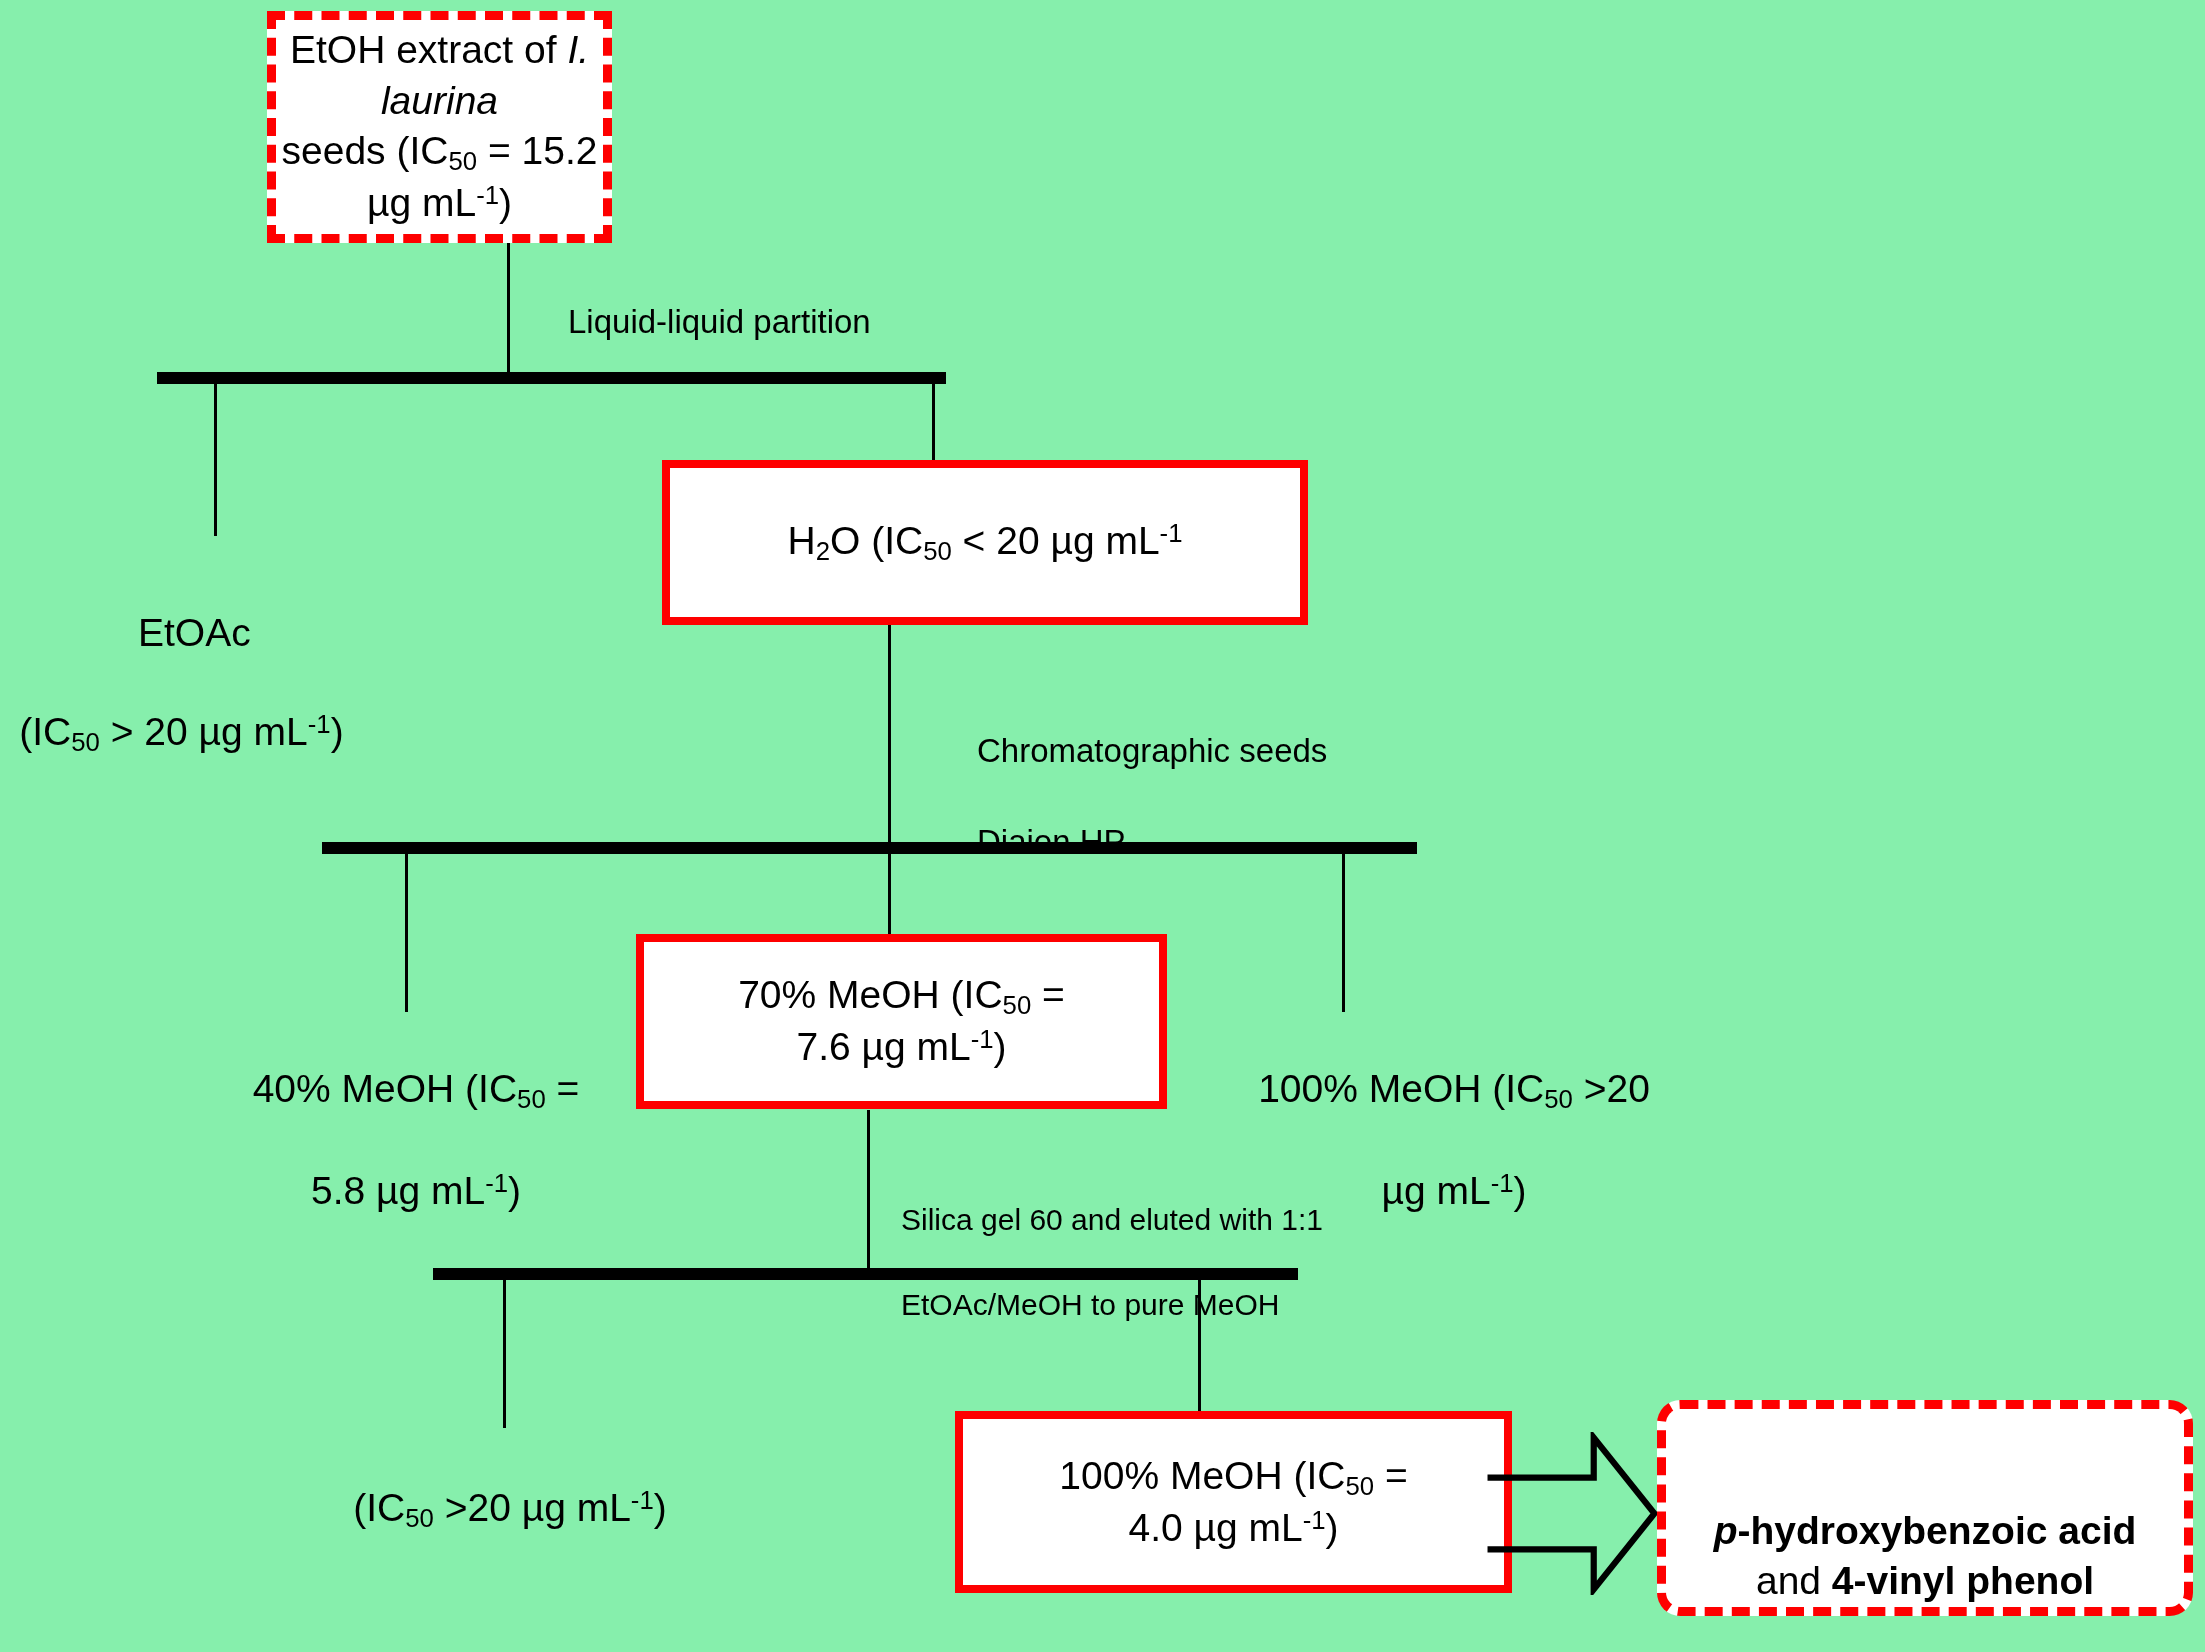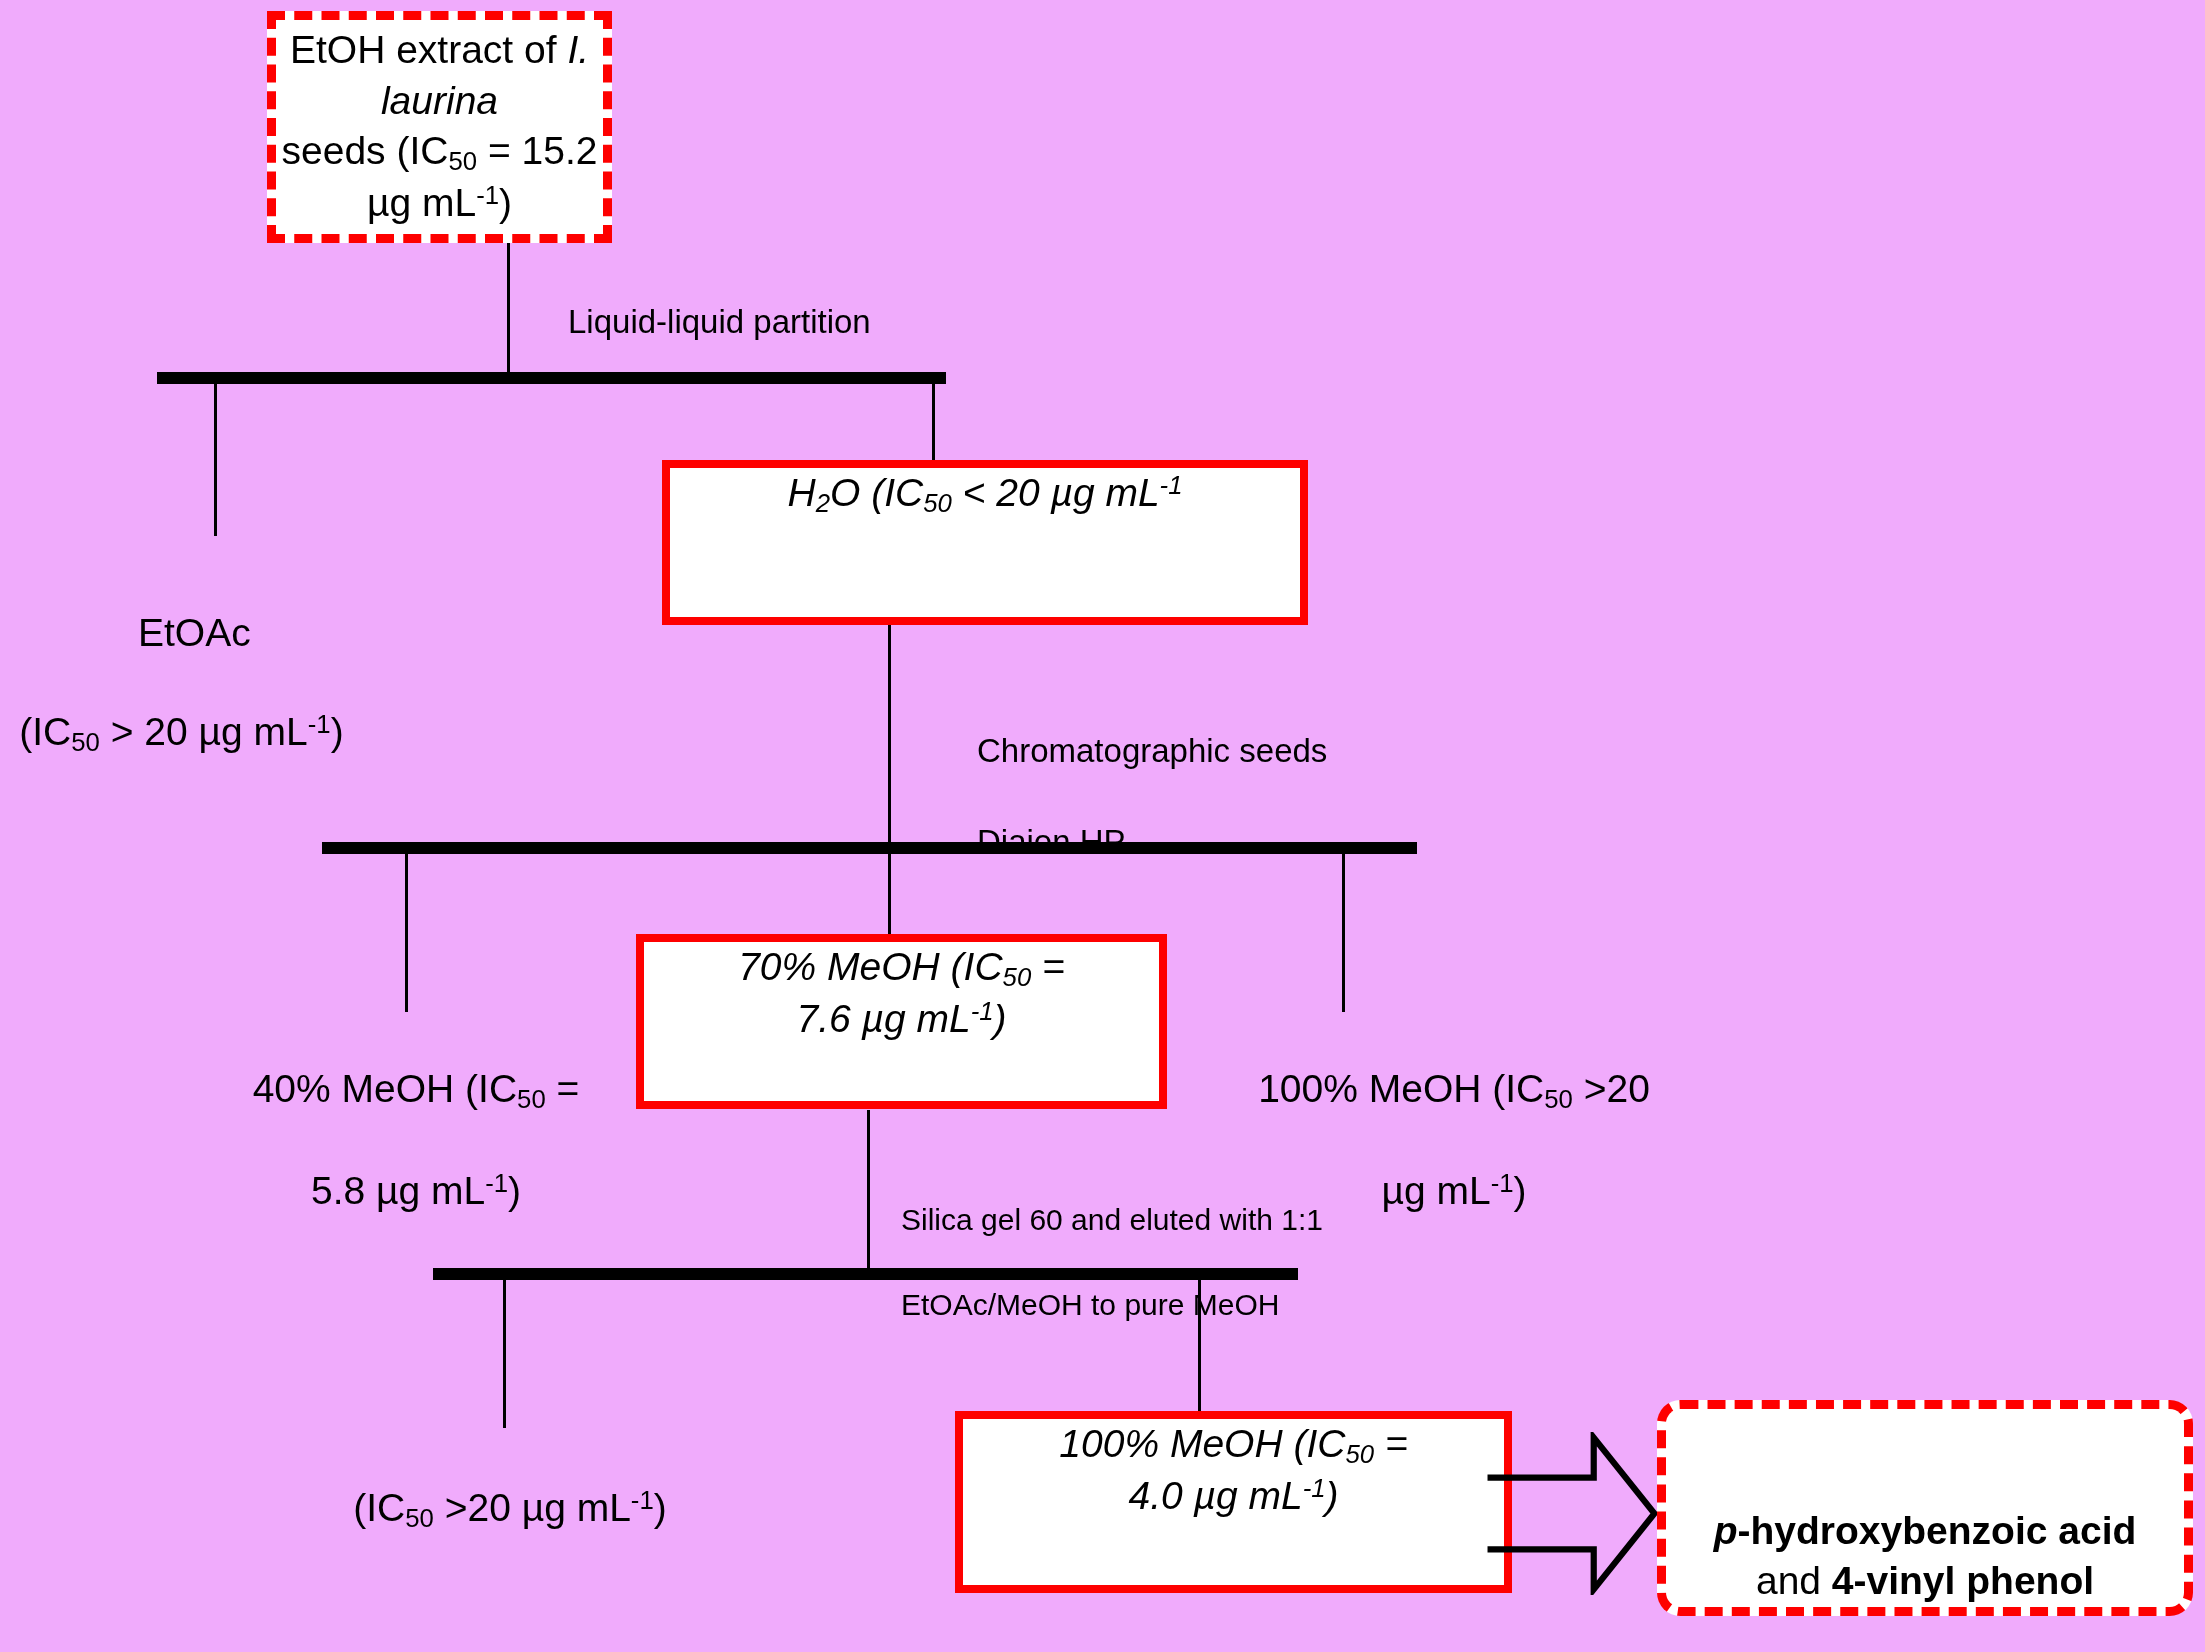--- a/index.html
+++ b/index.html
@@ -4,21 +4,21 @@
 <style>
   html, body {
     margin: 0;
     padding: 0;
     background: #ffffff;
   }
   #canvas {
     position: relative;
     width: 2205px;
     height: 1653px;
-    background: #f0abfc;
+    background: #86efac;
     font-family: "Liberation Sans", sans-serif;
     color: #000000;
     overflow: hidden;
   }
 
   
   .node {
     position: absolute;
     box-sizing: border-box;
   }
@@ -38,24 +38,23 @@
     background: #ffffff;
     display: flex;
     align-items: center;
     justify-content: center;
     text-align: center;
   }
   .box-solid {
     border: 8.3px solid #fe0000;
     background: #ffffff;
     display: flex;
-    align-items: flex-start;
+    align-items: center;
     justify-content: center;
     text-align: center;
-    font-style: italic;
   }
 
   
   .label {
     position: absolute;
     white-space: pre-line;
     color: #000000;
   }
   .txt-lg   { font-size: 39px;  line-height: 1.30; }
   .txt-md   { font-size: 33px;  line-height: 1.38; }

